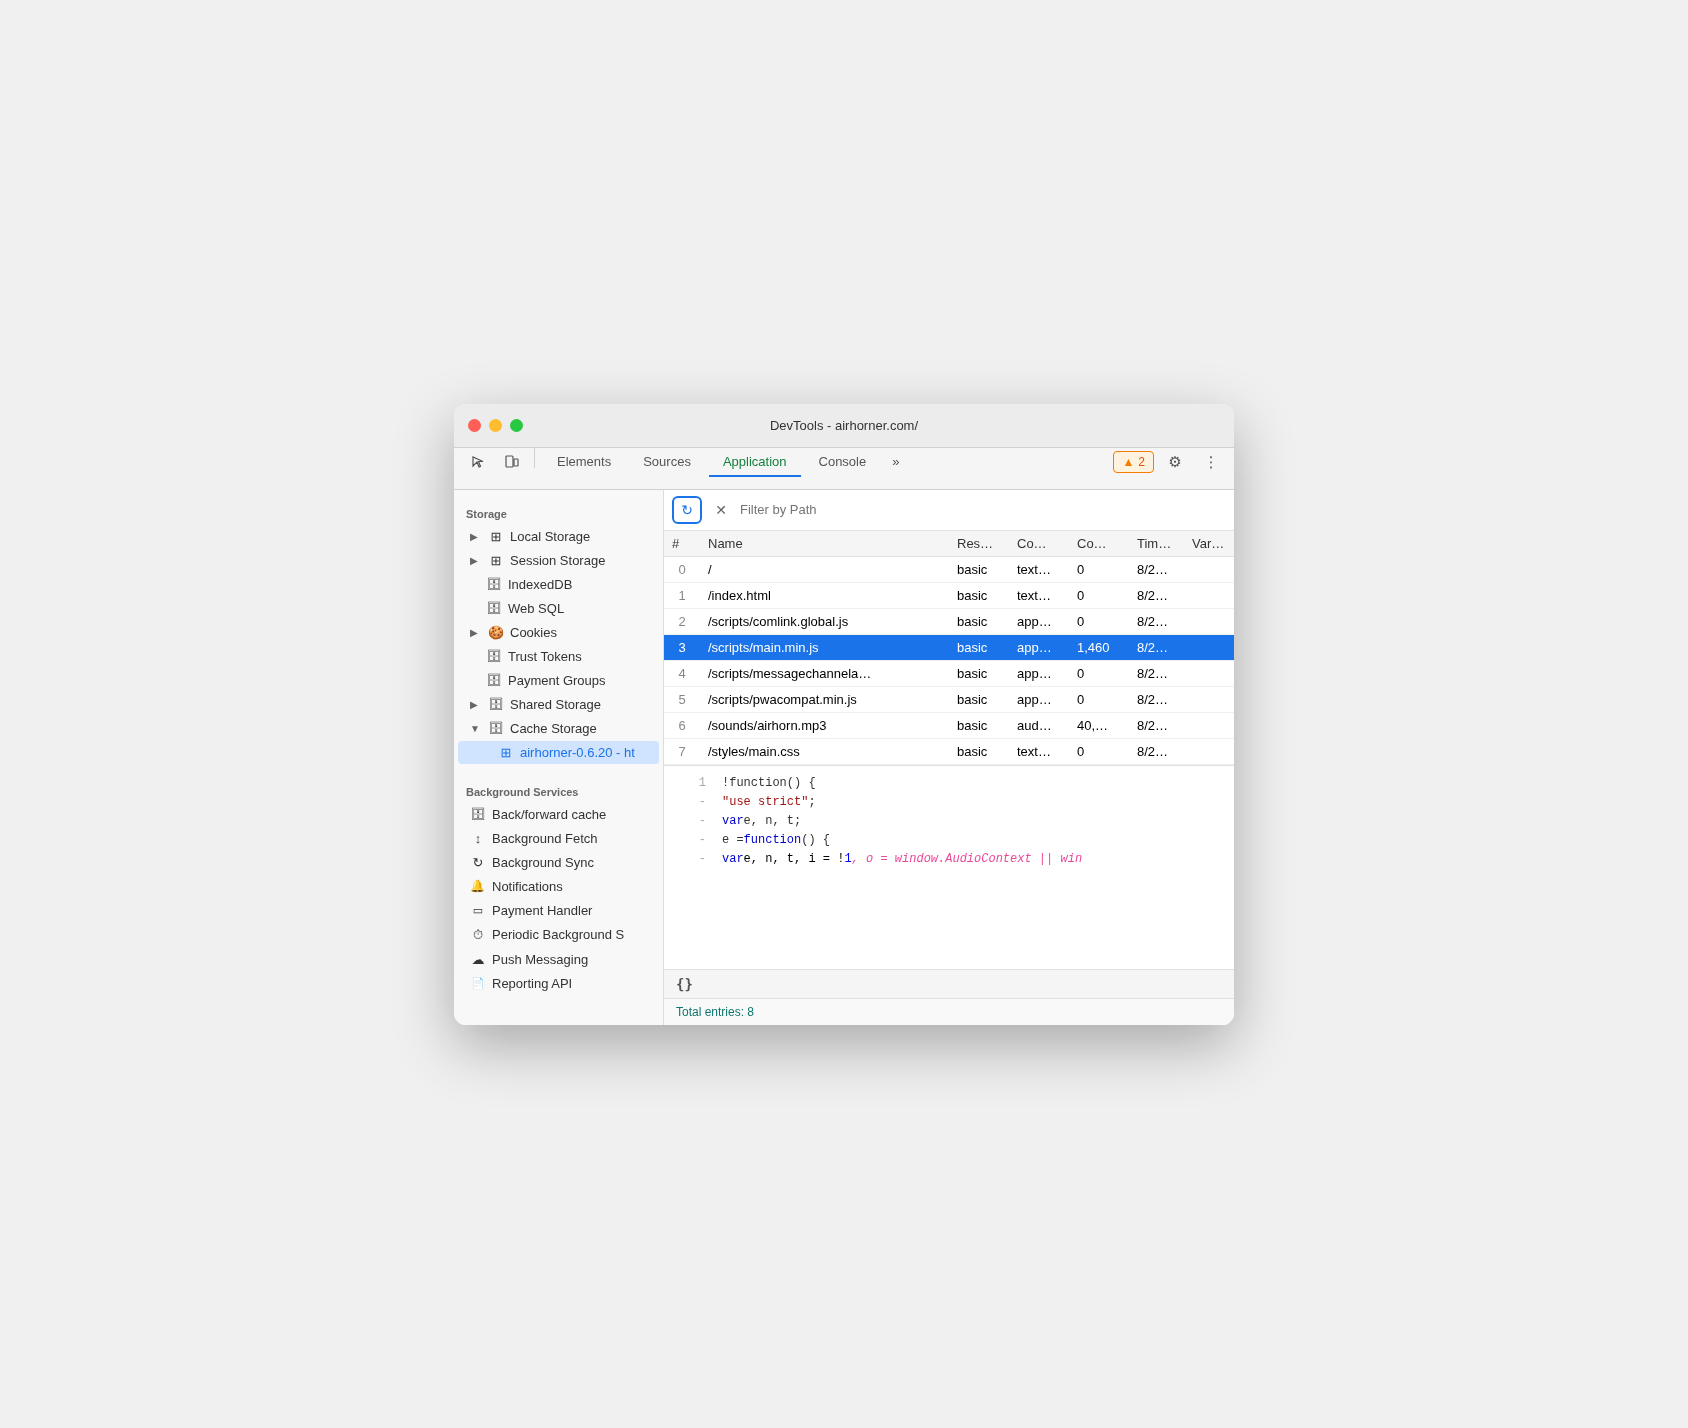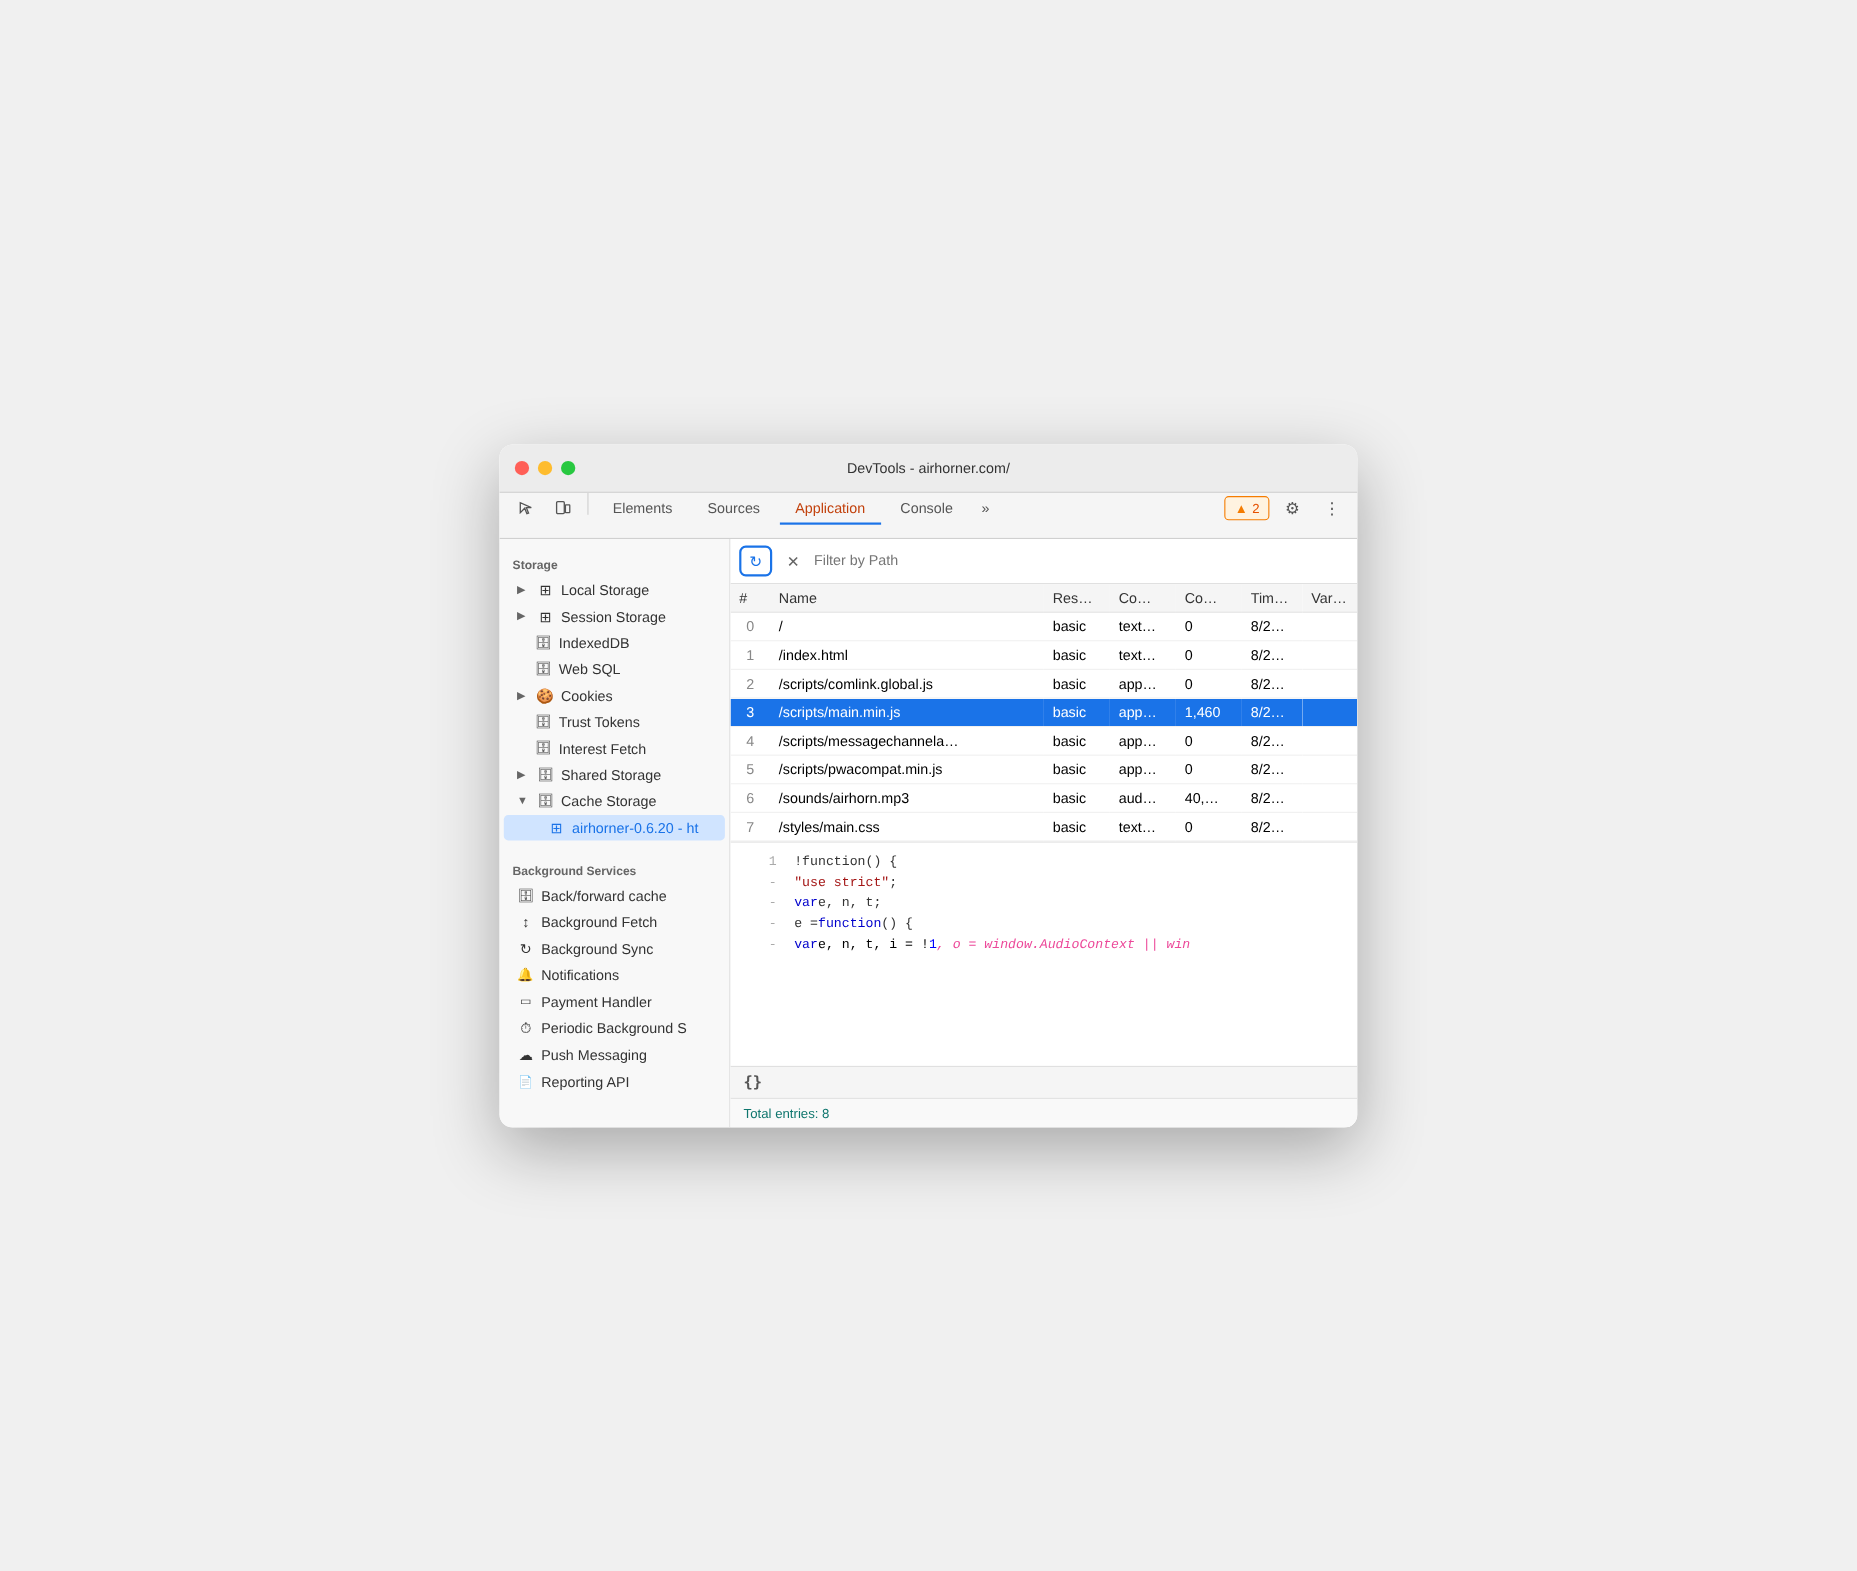--- a/index.html
+++ b/index.html
@@ -84,21 +84,21 @@
     }
     .tab {
       padding: 6px 14px;
       font-size: 13px;
       color: #555;
       cursor: pointer;
       border-radius: 4px;
       white-space: nowrap;
     }
     .tab.active {
-      color: #c2410c;
+      color: #15803d;
       font-weight: 500;
       border-bottom: 2px solid #1a73e8;
       border-radius: 0;
     }
     .tab-more {
       padding: 6px 8px;
       color: #555;
       cursor: pointer;
     }
     .toolbar-right {
@@ -404,21 +404,21 @@
         <span class="item-label">Cookies</span>
       </div>
 
       <div class="sidebar-item sub">
         <span class="item-icon" style="font-size:12px">🗄</span>
         <span class="item-label">Trust Tokens</span>
       </div>
 
       <div class="sidebar-item sub">
         <span class="item-icon" style="font-size:12px">🗄</span>
-        <span class="item-label">Interest Fetch</span>
+        <span class="item-label">Payment Groups</span>
       </div>
 
       <div class="sidebar-item">
         <span class="expand-arrow">▶</span>
         <span class="item-icon" style="font-size:12px">🗄</span>
         <span class="item-label">Shared Storage</span>
       </div>
 
       <div class="sidebar-item">
         <span class="expand-arrow">▼</span>

